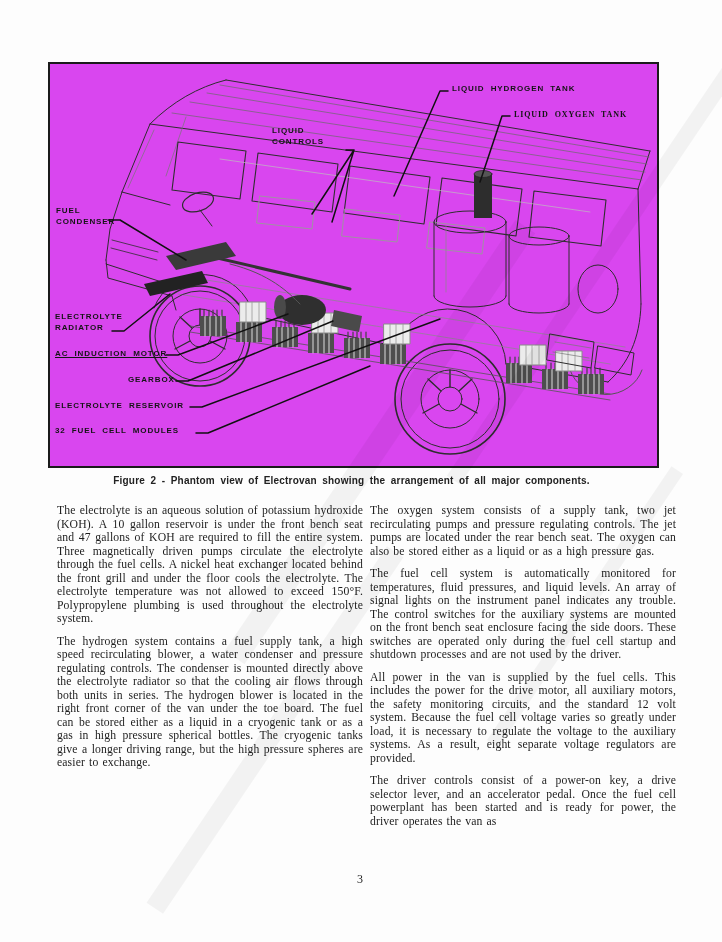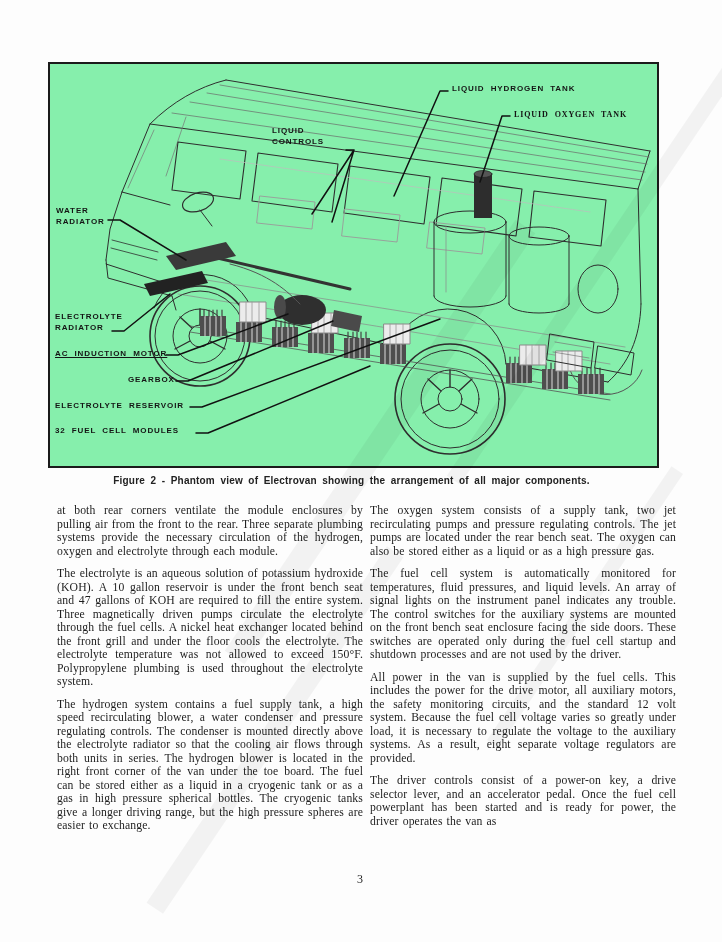--- a/index.html
+++ b/index.html
@@ -6,21 +6,21 @@
   .page{position:relative;width:722px;height:942px;background:#fdfdfd;overflow:hidden;
         font-family:"Liberation Serif",serif;color:#1c1c1c;margin:0 auto;}
   
   .wm{position:absolute;background:rgba(0,0,0,0.042);pointer-events:none;z-index:3;}
   .wm.w1{left:120px;top:430px;width:520px;height:24px;transform:rotate(-56deg);}
   .wm.w2{left:330px;top:240px;width:560px;height:16px;transform:rotate(-56deg);}
   .wm.w3{left:60px;top:720px;width:430px;height:20px;transform:rotate(-56deg);}
   .wm.w4{left:420px;top:600px;width:330px;height:14px;transform:rotate(-56deg);}
 
   .figure-box{position:absolute;left:48px;top:62px;width:607px;height:402px;
-              border:2.5px solid #1b1b1b;background:#86efac;z-index:1;}
+              border:2.5px solid #1b1b1b;background:#d946ef;z-index:1;}
   .figure-box svg{position:absolute;left:0;top:0;}
 
   .fig-label{position:absolute;font-family:"Liberation Sans",sans-serif;font-weight:700;
              font-size:8px;line-height:10.5px;letter-spacing:0.9px;word-spacing:3px;
              color:#141414;z-index:2;}
   .nowrap{white-space:nowrap;}
 
   .caption{position:absolute;left:48px;top:475px;width:607px;text-align:center;
            font-family:"Liberation Sans",sans-serif;font-weight:700;font-size:10px;
            letter-spacing:0.2px;word-spacing:2.5px;color:#222;z-index:1;}
@@ -182,32 +182,31 @@
           <path d="M126,317 L138,317 L283,257"></path>
           <path d="M140,343 L152,343 L390,255"></path>
           <path d="M146,369 L158,369 L320,302"></path>
         </g>
       </g>
     </svg>
 
     <div class="fig-label" style="left:402px;top:20px;"><span class="nowrap">LIQUID HYDROGEN TANK</span></div>
     <div class="fig-label" style="left:464px;top:46px;font-family:Liberation Serif, serif;"><span class="nowrap">LIQUID OXYGEN TANK</span></div>
     <div class="fig-label" style="left:222px;top:62px;width:62px;">LIQUID CONTROLS</div>
-    <div class="fig-label" style="left:6px;top:142px;width:72px;">WATER RADIATOR</div>
+    <div class="fig-label" style="left:6px;top:142px;width:72px;">FUEL CONDENSER</div>
     <div class="fig-label" style="left:5px;top:248px;width:86px;">ELECTROLYTE RADIATOR</div>
     <div class="fig-label" style="left:5px;top:285px;text-decoration:underline;"><span class="nowrap">AC INDUCTION MOTOR</span></div>
     <div class="fig-label" style="left:78px;top:311px;"><span class="nowrap">GEARBOX</span></div>
     <div class="fig-label" style="left:5px;top:337px;"><span class="nowrap">ELECTROLYTE RESERVOIR</span></div>
     <div class="fig-label" style="left:5px;top:362px;"><span class="nowrap">32 FUEL CELL MODULES</span></div>
   </div>
 
   <div class="caption">Figure 2 - Phantom view of Electrovan showing the arrangement of all major components.</div>
 
   <div class="col left">
-    <p>at both rear corners ventilate the module enclosures by pulling air from the front to the rear. Three separate plumbing systems provide the necessary circulation of the hydrogen, oxygen and electrolyte through each module.</p>
     <p>The electrolyte is an aqueous solution of potassium hydroxide (KOH). A 10 gallon reservoir is under the front bench seat and 47 gallons of KOH are required to fill the entire system. Three magnetically driven pumps circulate the electrolyte through the fuel cells. A nickel heat exchanger located behind the front grill and under the floor cools the electrolyte. The electrolyte temperature was not allowed to exceed 150°F. Polypropylene plumbing is used throughout the electrolyte system.</p>
     <p>The hydrogen system contains a fuel supply tank, a high speed recirculating blower, a water condenser and pressure regulating controls. The condenser is mounted directly above the electrolyte radiator so that the cooling air flows through both units in series. The hydrogen blower is located in the right front corner of the van under the toe board. The fuel can be stored either as a liquid in a cryogenic tank or as a gas in high pressure spherical bottles. The cryogenic tanks give a longer driving range, but the high pressure spheres are easier to exchange.</p>
   </div>
 
   <div class="col right">
     <p>The oxygen system consists of a supply tank, two jet recirculating pumps and pressure regulating controls. The jet pumps are located under the rear bench seat. The oxygen can also be stored either as a liquid or as a high pressure gas.</p>
     <p>The fuel cell system is automatically monitored for temperatures, fluid pressures, and liquid levels. An array of signal lights on the instrument panel indicates any trouble. The control switches for the auxiliary systems are mounted on the front bench seat enclosure facing the side doors. These switches are operated only during the fuel cell startup and shutdown processes and are not used by the driver.</p>
     <p>All power in the van is supplied by the fuel cells. This includes the power for the drive motor, all auxiliary motors, the safety monitoring circuits, and the standard 12 volt system. Because the fuel cell voltage varies so greatly under load, it is necessary to regulate the voltage to the auxiliary systems. As a result, eight separate voltage regulators are provided.</p>
     <p>The driver controls consist of a power-on key, a drive selector lever, and an accelerator pedal. Once the fuel cell powerplant has been started and is ready for power, the driver operates the van as</p>
   </div>

